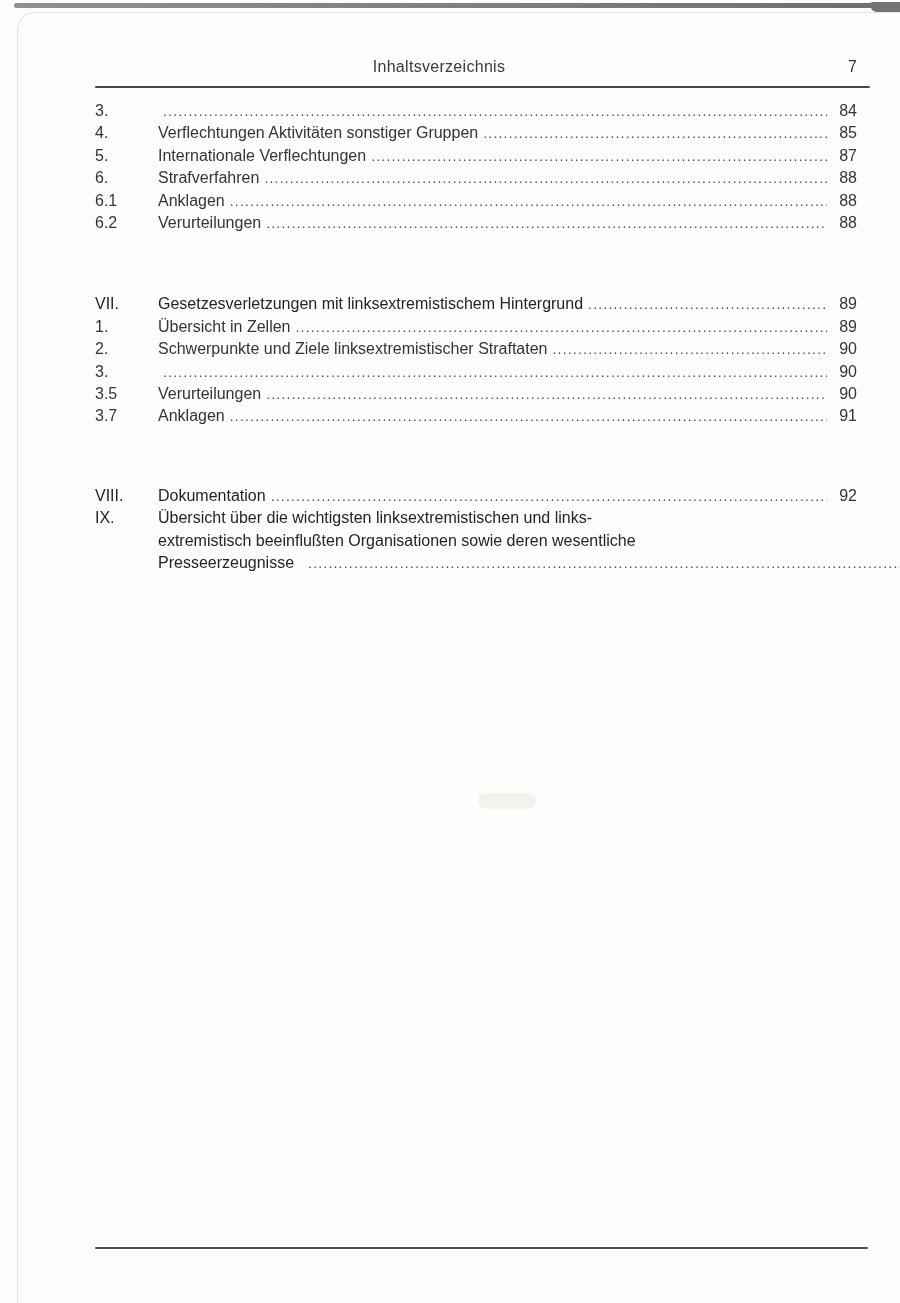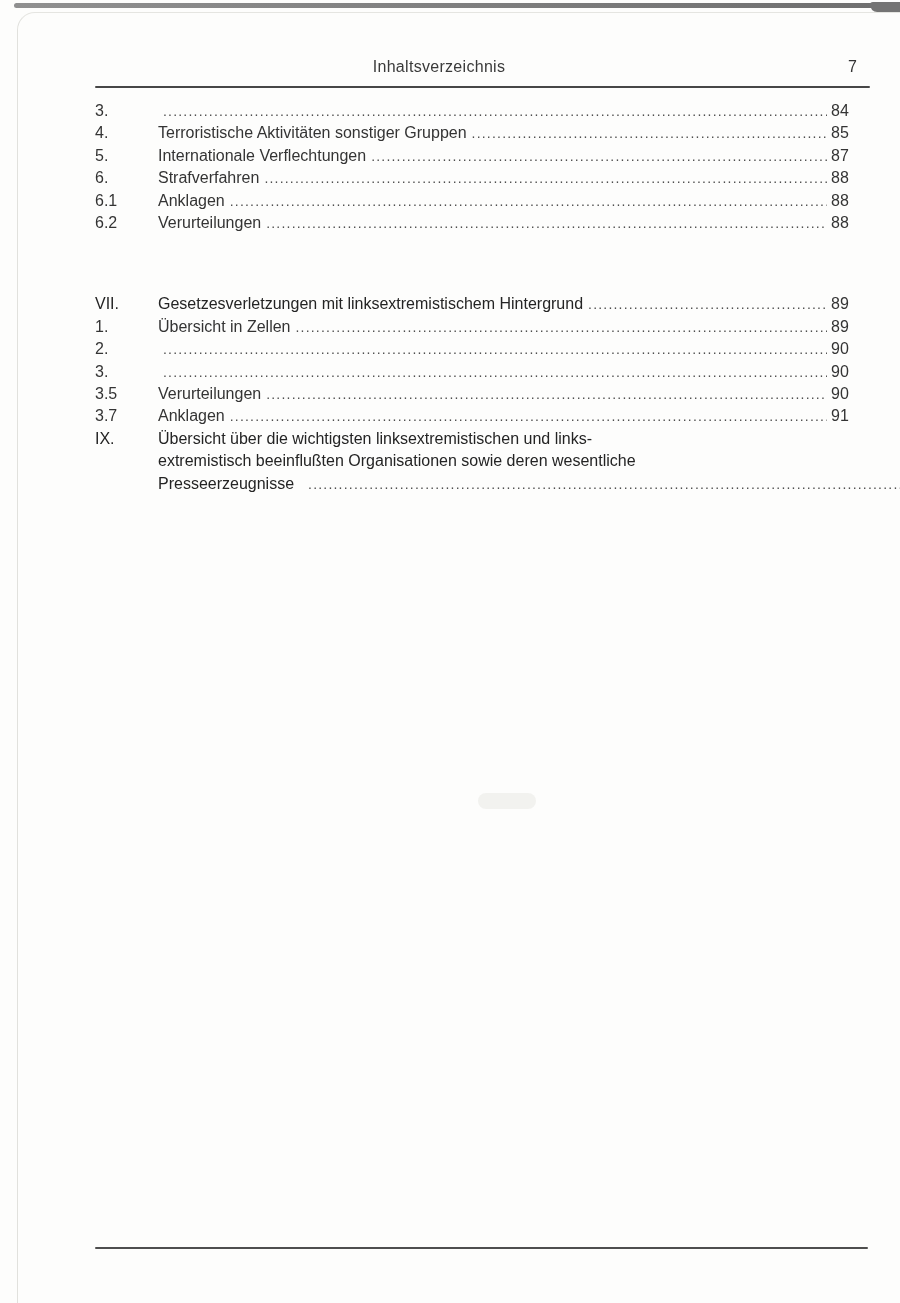--- a/index.html
+++ b/index.html
@@ -56,21 +56,21 @@
   .num { width: 63px; flex-shrink: 0; }
   .t { white-space: nowrap; }
   .lead {
     flex: 1; overflow: hidden; white-space: nowrap;
     color: #4e4e4e; margin: 0 4px 0 5px;
     letter-spacing: 1.2px; font-size: 14px; font-weight: 400;
   }
   .lead::after {
     content: "..........................................................................................................................................................";
   }
-  .pg { min-width: 26px; font-weight: 400; }
+  .pg { min-width: 26px; text-align: right; font-weight: 400; }
 
   .b .num, .b .t, .b .mline { font-weight: normal; color: #242424; }
 
   .multi { flex: 1; display: flex; flex-direction: column; }
   .mline { line-height: 22.4px; white-space: nowrap; }
   .lastline { display: flex; align-items: baseline; line-height: 22.4px; }
   .lastline .lead { margin-left: 14px; }
 
   .bottom-rule {
     position: absolute; left: 95px; top: 1247px; width: 773px; height: 2px;
@@ -95,21 +95,21 @@
     <div class="header-rule"></div>
 
     <div class="group g0">
       <div class="row">
         <span class="num">3.</span>
         <span class="lead"></span>
         <span class="pg">84</span>
       </div>
       <div class="row">
         <span class="num">4.</span>
-        <span class="t">Terroristische Aktivitäten sonstiger Gruppen</span>
+        <span class="t">Verflechtungen Aktivitäten sonstiger Gruppen</span>
         <span class="lead"></span>
         <span class="pg">85</span>
       </div>
       <div class="row">
         <span class="num">5.</span>
         <span class="t">Internationale Verflechtungen</span>
         <span class="lead"></span>
         <span class="pg">87</span>
       </div>
       <div class="row">
@@ -140,20 +140,21 @@
         <span class="pg">89</span>
       </div>
       <div class="row">
         <span class="num">1.</span>
         <span class="t">Übersicht in Zellen</span>
         <span class="lead"></span>
         <span class="pg">89</span>
       </div>
       <div class="row">
         <span class="num">2.</span>
+        <span class="t">Schwerpunkte und Ziele linksextremistischer Straftaten</span>
         <span class="lead"></span>
         <span class="pg">90</span>
       </div>
       <div class="row">
         <span class="num">3.</span>
         <span class="lead"></span>
         <span class="pg">90</span>
       </div>
       <div class="row">
         <span class="num">3.5</span>
@@ -162,20 +163,28 @@
         <span class="pg">90</span>
       </div>
       <div class="row">
         <span class="num">3.7</span>
         <span class="t">Anklagen</span>
         <span class="lead"></span>
         <span class="pg">91</span>
       </div>
     </div>
 
+    <div class="group g2">
+      <div class="row b">
+        <span class="num">VIII.</span>
+        <span class="t">Dokumentation</span>
+        <span class="lead"></span>
+        <span class="pg">92</span>
+      </div>
+    </div>
 
     <div class="group g3">
       <div class="row b">
         <span class="num">IX.</span>
         <div class="multi">
           <div class="mline">Übersicht über die wichtigsten linksextremistischen und links-</div>
           <div class="mline">extremistisch beeinflußten Organisationen sowie deren wesentliche</div>
           <div class="lastline">
             <span class="mline">Presseerzeugnisse</span>
             <span class="lead"></span>

